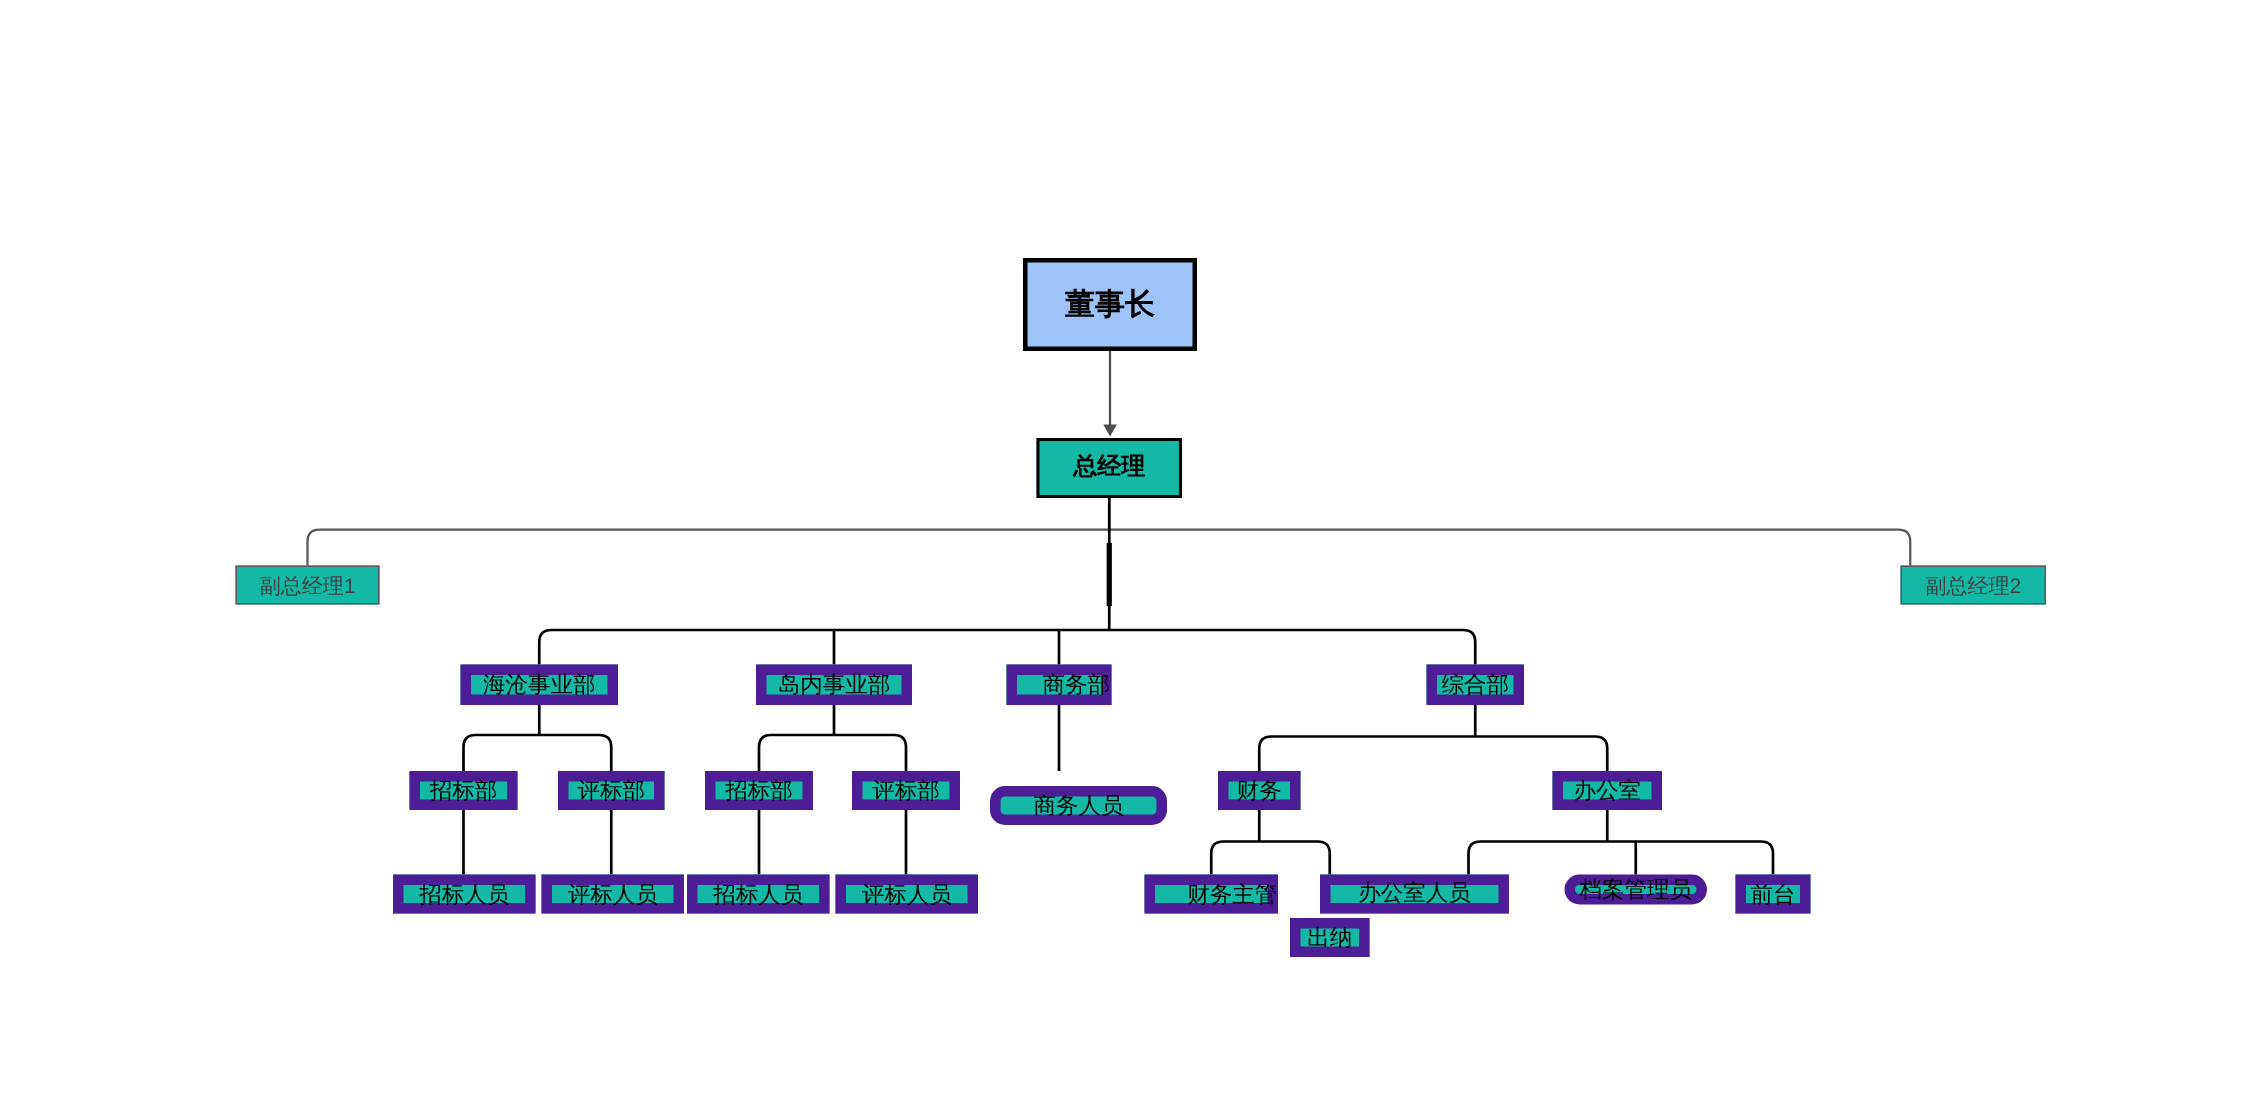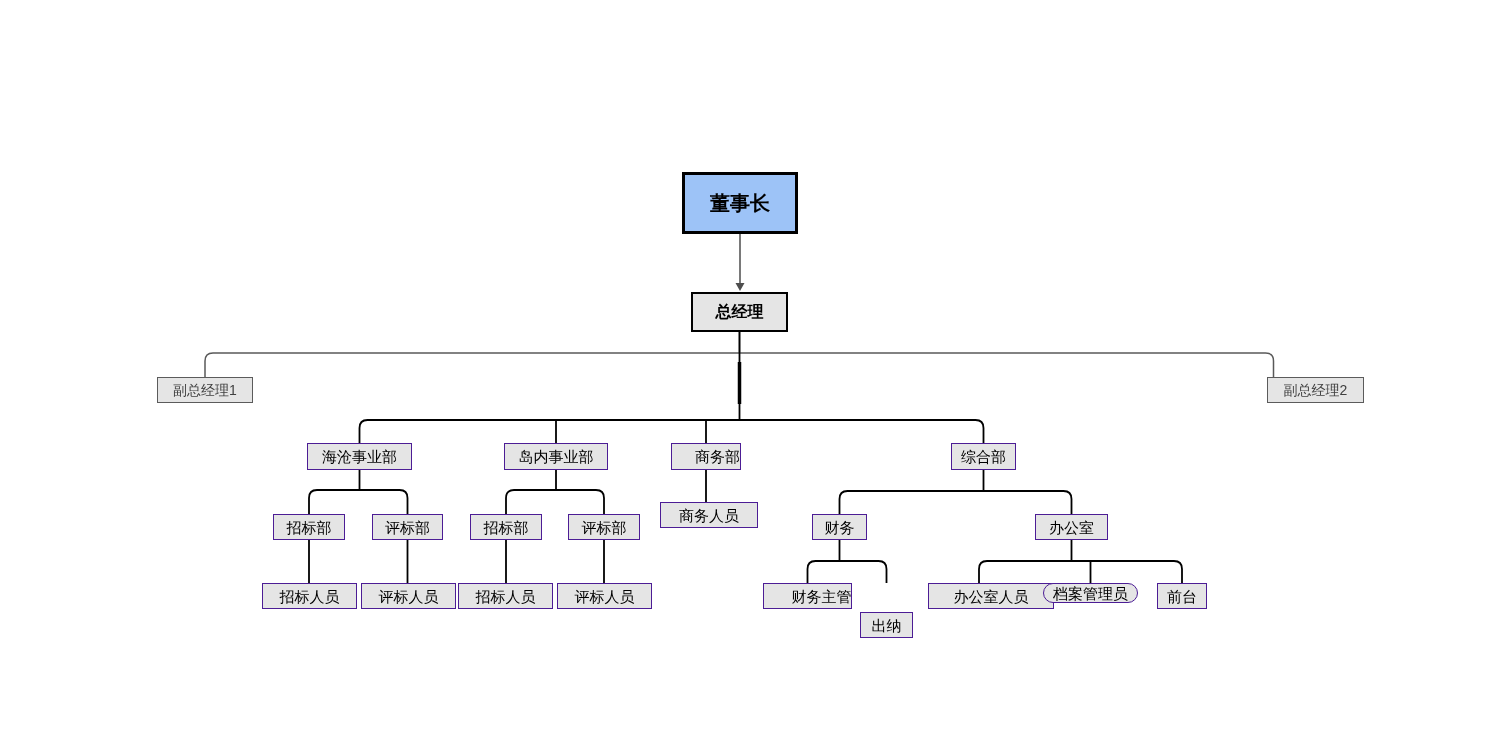--- a/index.html
+++ b/index.html
@@ -20,21 +20,21 @@
     left: 0; top: 0;
     width: 1498px;
     height: 735px;
   }
   .node {
     position: absolute;
     box-sizing: border-box;
     display: flex;
     align-items: center;
     justify-content: center;
-    background: #e5e5e5;
+    background: #14b8a6;
     color: #000000;
     white-space: nowrap;
     line-height: 1;
     cursor: default;
   }
   .node.root {
     border: 3px solid #000000;
     font-weight: bold;
     font-size: 20px;
   }
@@ -42,21 +42,21 @@
     border: 2.5px solid #000000;
     font-weight: bold;
     font-size: 16px;
   }
   .node.gray {
     border: 1.5px solid #5b5b5b;
     color: #3f3f3f;
     font-size: 14px;
   }
   .node.normal {
-    border: 1px solid #4c1d95;
+    border: 7px solid #4c1d95;
     font-size: 15px;
   }
 </style>
 </head>
 <body>
 
 <div class="canvas">
   <svg id="edge-layer" xmlns="http://www.w3.org/2000/svg" viewBox="0 0 1498 735">
       <path d="M 740 234 V 284" fill="none" stroke="#4d4d4d" stroke-width="1.5"></path>
       <polygon points="735.5,283 744.5,283 740,291" fill="#4d4d4d"></polygon>
@@ -90,26 +90,26 @@
       <div class="node gray" style="left: 157px; top: 377px; width: 96px; height: 26px;">副总经理1</div>
       <div class="node gray" style="left: 1267px; top: 377px; width: 97px; height: 26px;">副总经理2</div>
       <div class="node normal" style="left: 307px; top: 443px; width: 105px; height: 27px;">海沧事业部</div>
       <div class="node normal" style="left: 504px; top: 443px; width: 104px; height: 27px;">岛内事业部</div>
       <div class="node normal" style="left: 671px; top: 443px; width: 70px; height: 27px; padding-left: 23px;">商务部</div>
       <div class="node normal" style="left: 951px; top: 443px; width: 65px; height: 27px;">综合部</div>
       <div class="node normal" style="left: 273px; top: 514px; width: 72px; height: 26px;">招标部</div>
       <div class="node normal" style="left: 372px; top: 514px; width: 71px; height: 26px;">评标部</div>
       <div class="node normal" style="left: 470px; top: 514px; width: 72px; height: 26px;">招标部</div>
       <div class="node normal" style="left: 568px; top: 514px; width: 72px; height: 26px;">评标部</div>
-      <div class="node normal" style="left: 660px; top: 502px; width: 98px; height: 26px;">商务人员</div>
+      <div class="node normal" style="left: 660px; top: 524px; width: 118px; height: 26px; border-radius: 10px;">商务人员</div>
       <div class="node normal" style="left: 812px; top: 514px; width: 55px; height: 26px;">财务</div>
       <div class="node normal" style="left: 1035px; top: 514px; width: 73px; height: 26px;">办公室</div>
       <div class="node normal" style="left: 262px; top: 583px; width: 95px; height: 26px;">招标人员</div>
       <div class="node normal" style="left: 361px; top: 583px; width: 95px; height: 26px;">评标人员</div>
       <div class="node normal" style="left: 458px; top: 583px; width: 95px; height: 26px;">招标人员</div>
       <div class="node normal" style="left: 557px; top: 583px; width: 95px; height: 26px;">评标人员</div>
       <div class="node normal" style="left: 763px; top: 583px; width: 89px; height: 26px; padding-left: 28px;">财务主管</div>
       <div class="node normal" style="left: 860px; top: 583px; width: 53px; height: 26px; margin-top: 29px;">出纳</div>
-      <div class="node normal" style="left: 928px; top: 583px; width: 126px; height: 26px;">办公室人员</div>
+      <div class="node normal" style="left: 880px; top: 583px; width: 126px; height: 26px; font-family: Liberation Serif, serif;">办公室人员</div>
       <div class="node normal" style="left: 1043px; top: 583px; width: 95px; height: 20px; border-radius: 11px;">档案管理员</div>
       <div class="node normal" style="left: 1157px; top: 583px; width: 50px; height: 26px;">前台</div>
     </div>
 </div>
 
 </body></html>

